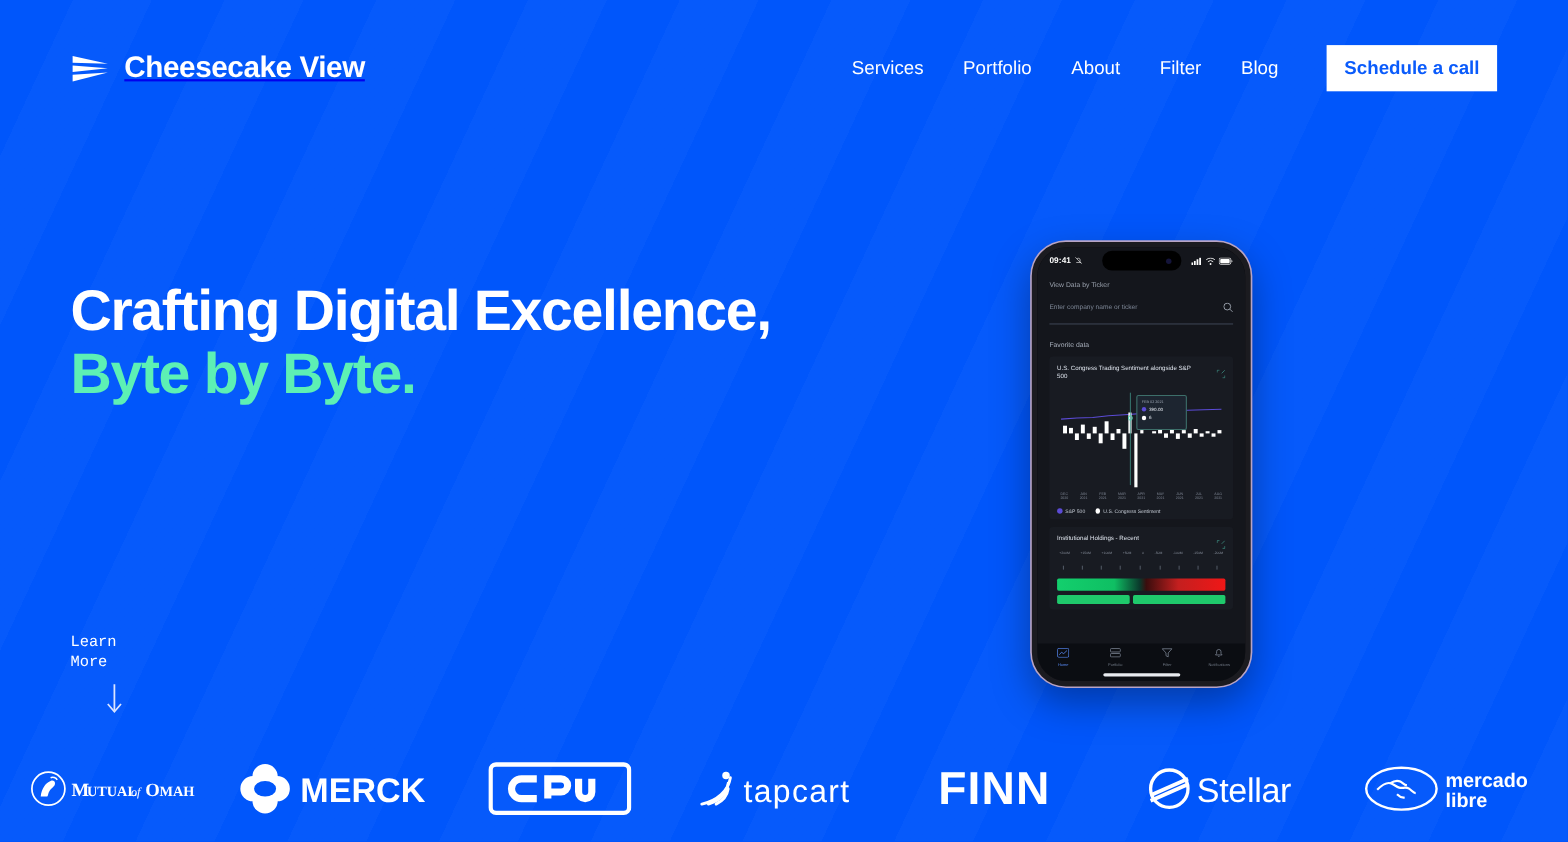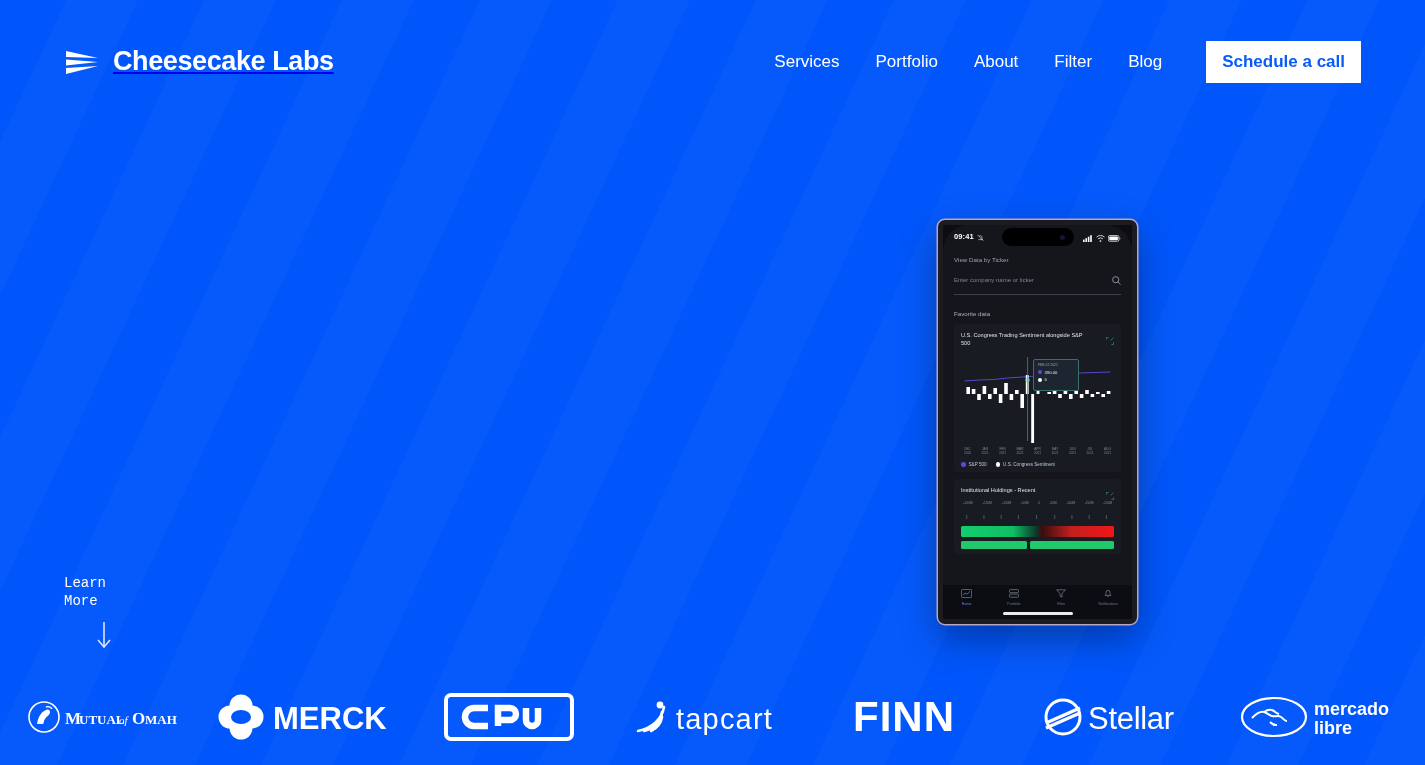--- a/index.html
+++ b/index.html
@@ -67,21 +67,21 @@
   .learn a{ color:#fff; font-size:14px; text-decoration:none; }
   .learn .arrow{
     display:block; margin:10px 0 0 30px; width:20px; height:30px;
   }
   
   .phone{
     position:absolute; left:938px; top:220px;
     width:199px; height:404px;
     background:#0d0d11;
     border:5px solid #1b1b20;
-    border-radius:7px;
+    border-radius:31px;
     box-shadow:0 0 0 1.5px #b9a4c4, 0 14px 36px rgba(0,0,0,.35);
     overflow:hidden;
     z-index:10;
   }
   .phone-screen{
     position:absolute; inset:0; background:#14161c;
     border-radius:26px; overflow:hidden;
     display:flex; flex-direction:column;
   }
   .statusbar{
@@ -166,34 +166,38 @@
 <header class="header">
 
   <a href="#" class="logo">
     <span class="logo-mark">
       <svg viewBox="0 0 36 30" width="36" height="30">
         <path d="M2 4 L34 11 L2 10 Z" fill="#fff"></path>
         <path d="M2 12.5 L34 15 L2 18.5 Z" fill="#fff"></path>
         <path d="M2 21 L34 19 L2 27 Z" fill="#fff"></path>
       </svg>
     </span>
-    <span class="logo-text">Cheesecake Labs</span>
+    <span class="logo-text">Cheesecake View</span>
   </a>
 
   <nav class="nav">
     <a href="#">Services</a>
     <a href="#">Portfolio</a>
     <a href="#">About</a>
     <a href="#">Filter</a>
     <a href="#">Blog</a>
     <a href="#" class="cta">Schedule a call</a>
   </nav>
 </header>
 
 <section class="hero">
+  <h1>
+    <span>Crafting Digital Excellence,</span>
+    <span class="accent">Byte by Byte.</span>
+  </h1>
 </section>
 
 <div class="learn">
   <a href="#">Learn More</a>
   <span class="arrow">
     <svg viewBox="0 0 20 30" width="20" height="30">
       <line x1="10" y1="2" x2="10" y2="26" stroke="#dbe5ff" stroke-width="1.6"></line>
       <path d="M4 20 L10 27 L16 20" fill="none" stroke="#dbe5ff" stroke-width="1.6"></path>
     </svg>
   </span>

